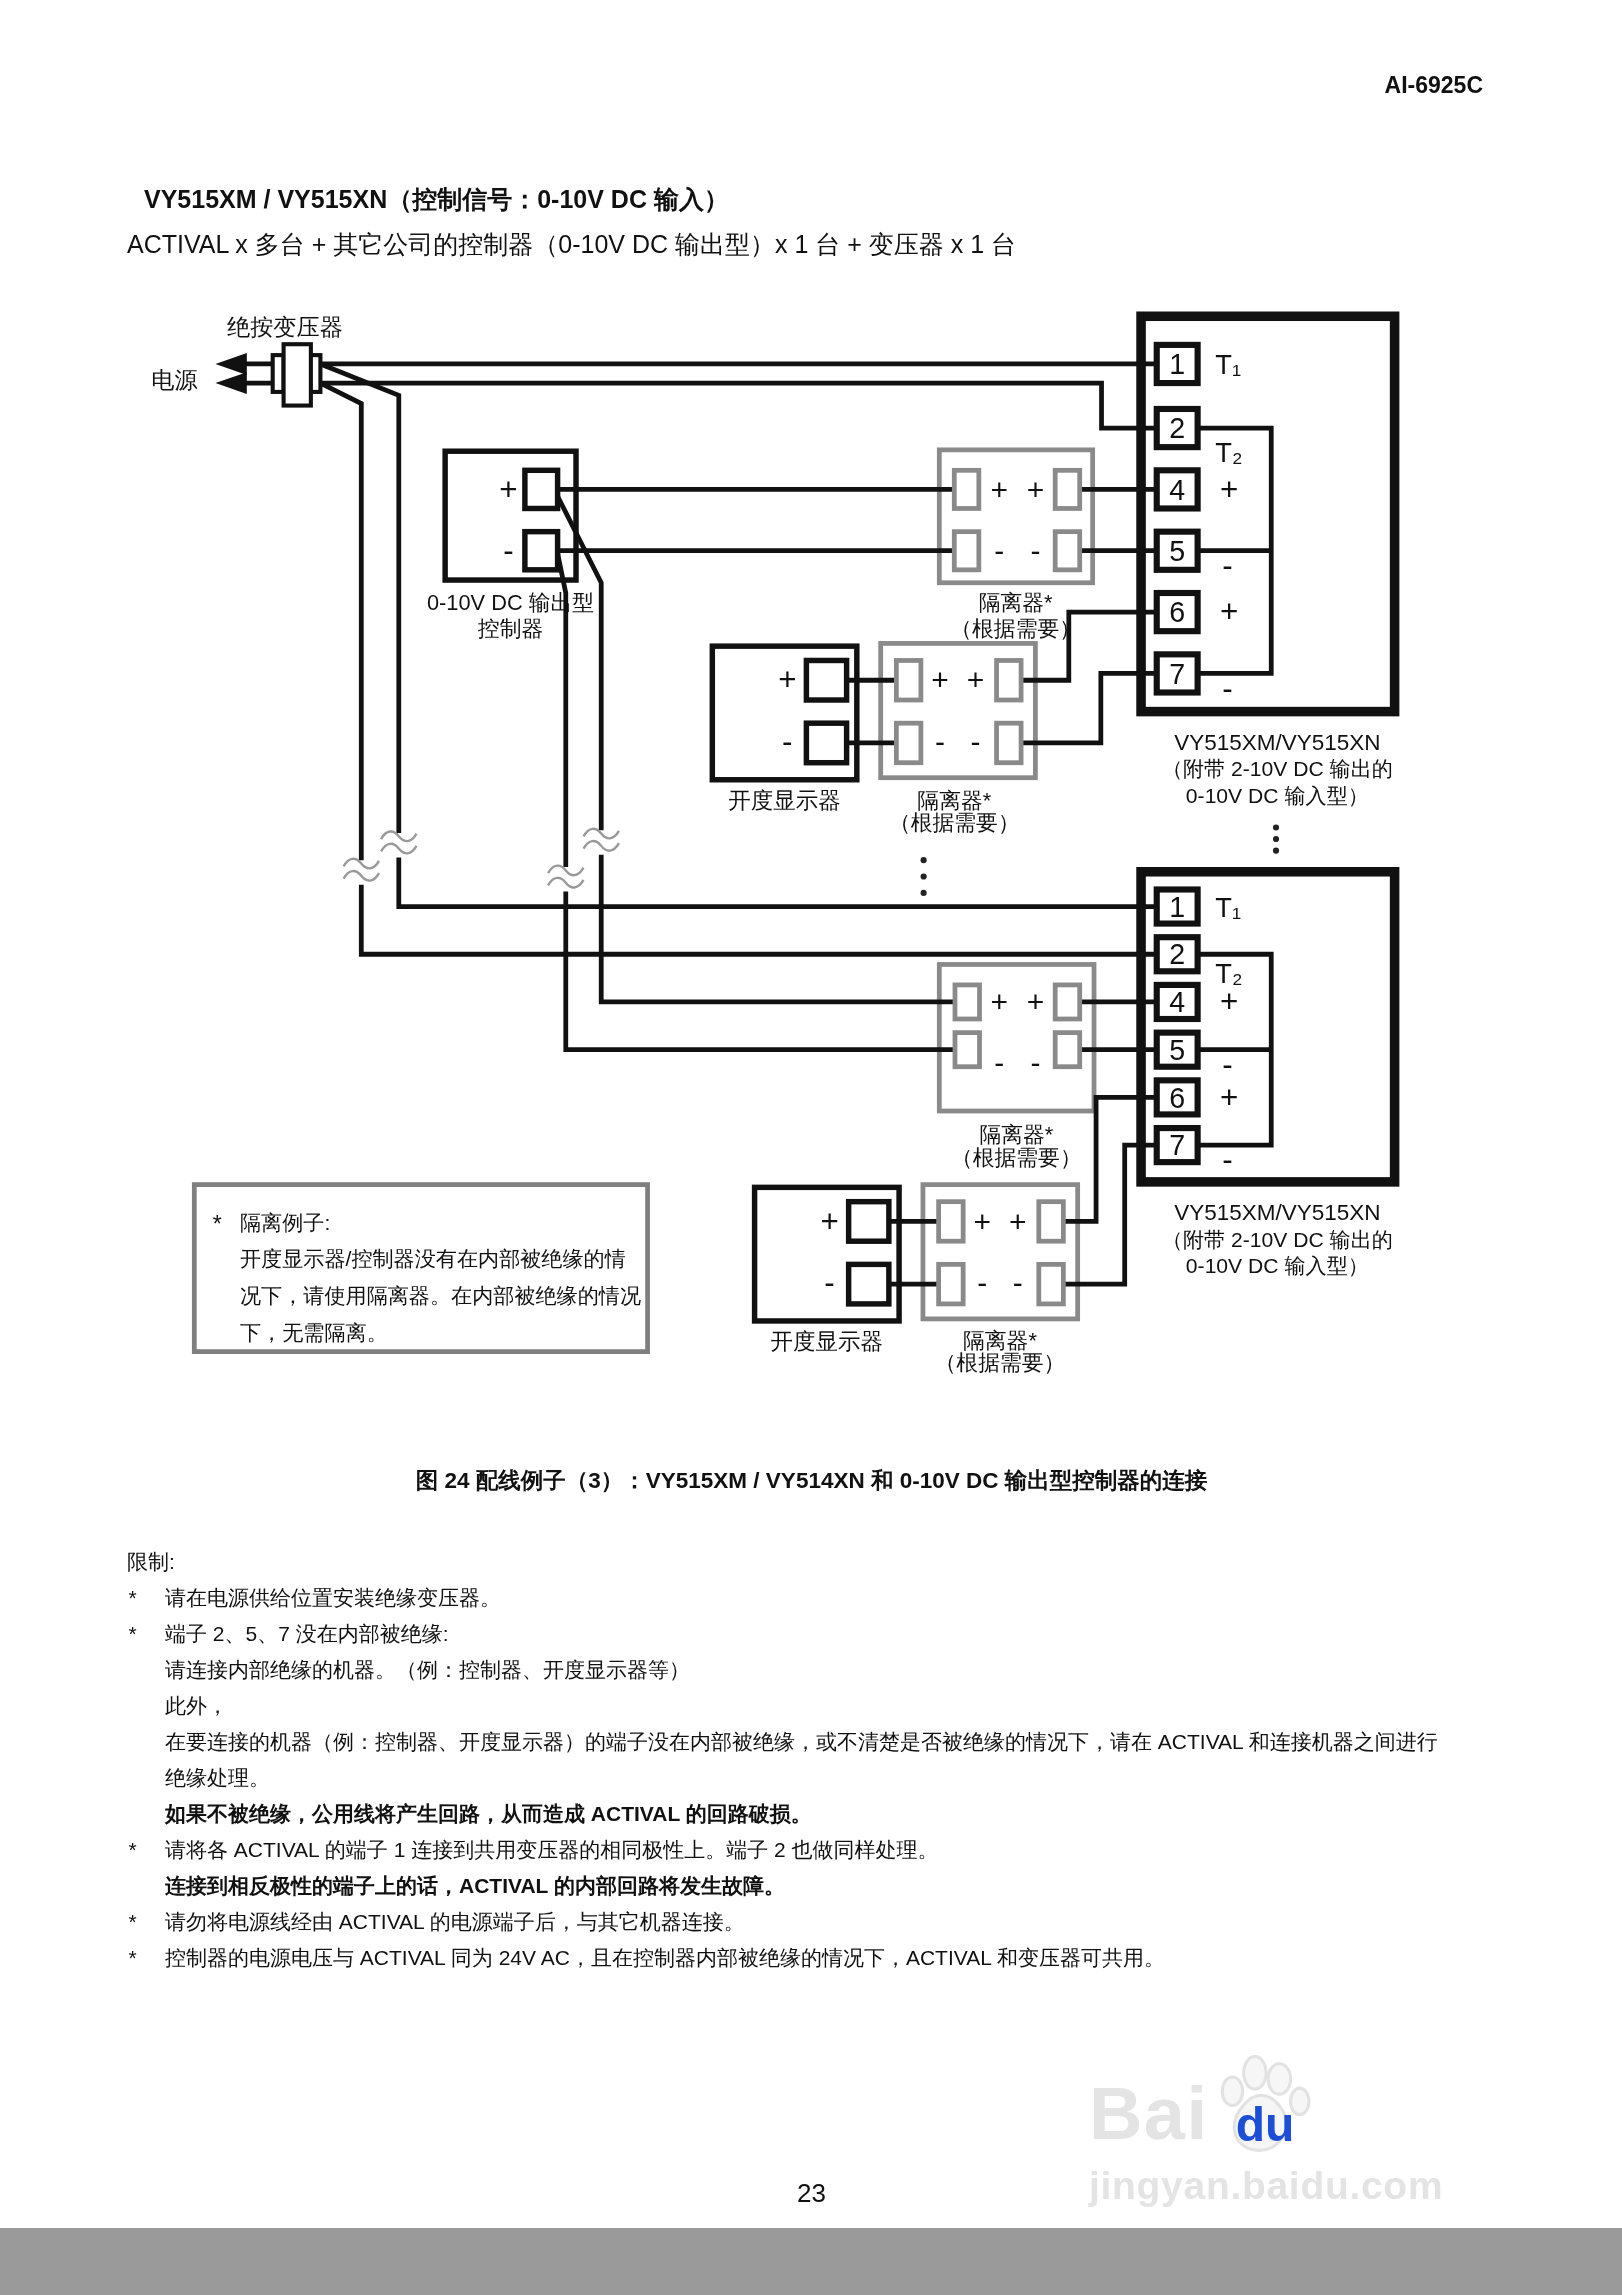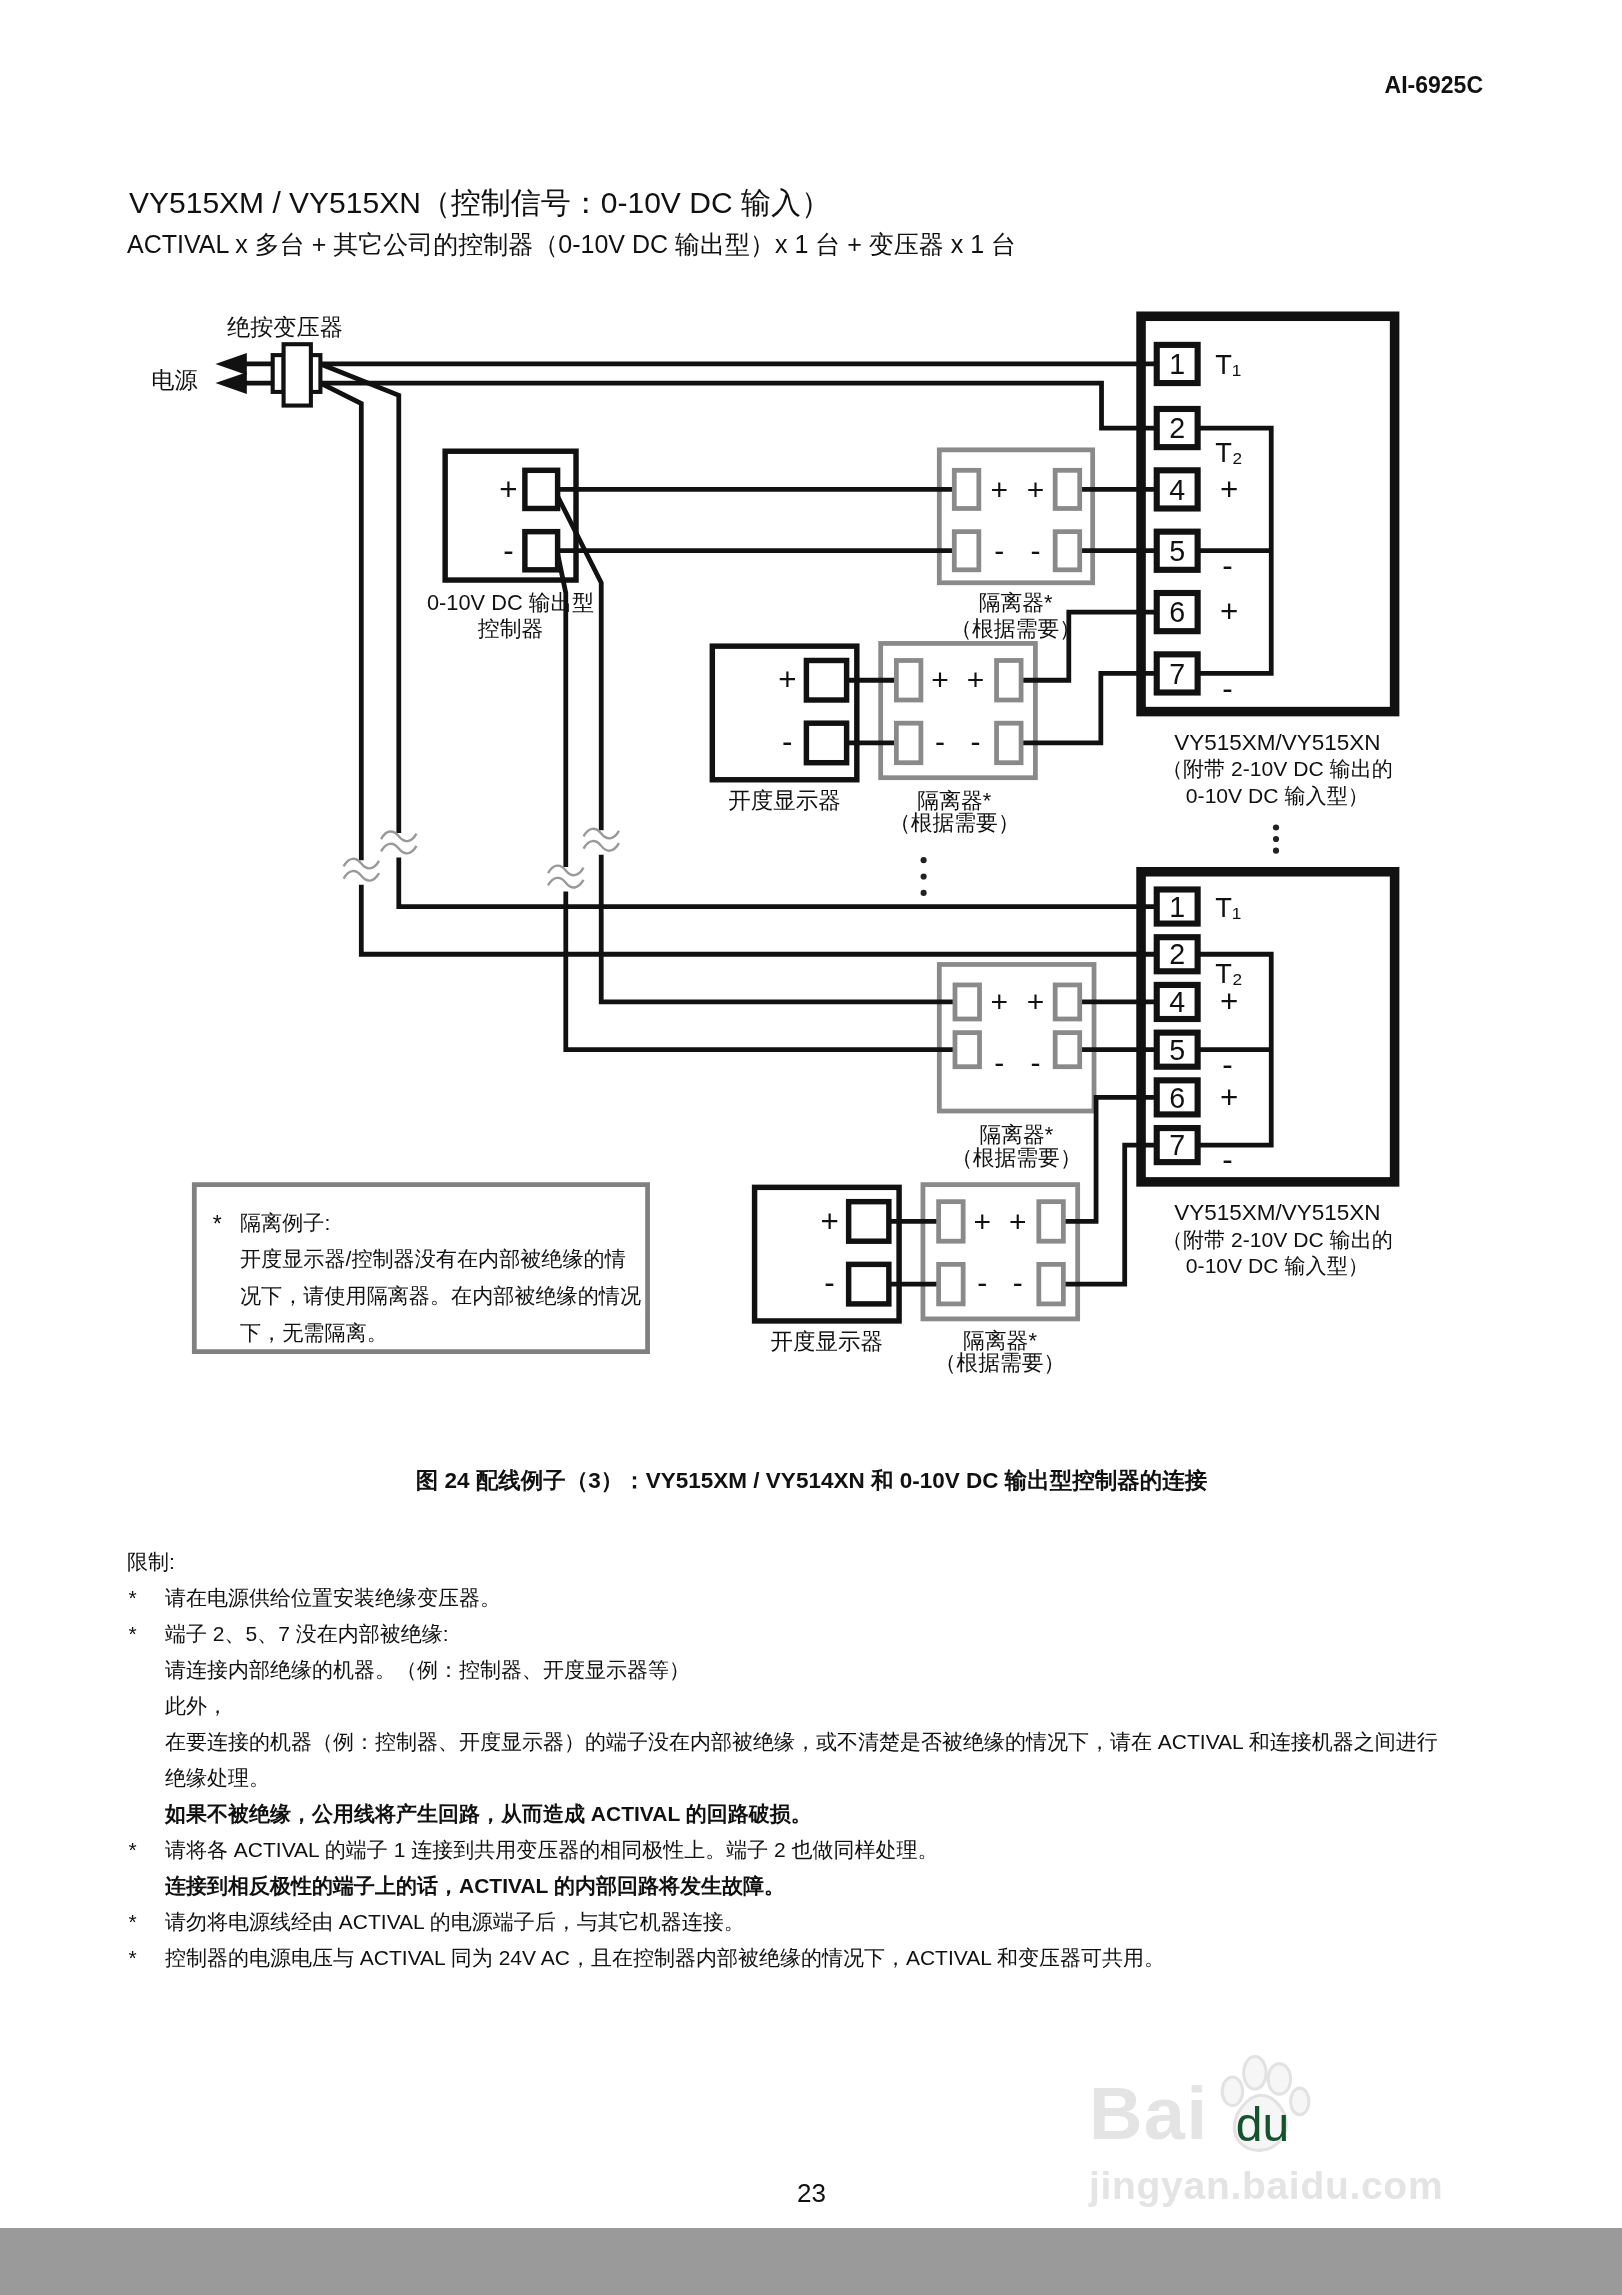--- a/index.html
+++ b/index.html
@@ -5,36 +5,36 @@
   html,body{margin:0;padding:0;background:#9a9a9a;}
   .page{
     position:relative;
     width:1623px;height:2228px;
     background:#ffffff;
     font-family:"Liberation Sans","DejaVu Sans",sans-serif;
     color:#111;
     overflow:hidden;
   }
   .doc-code{position:absolute;top:72px;right:140px;font-size:23px;font-weight:bold;}
-  .title1{position:absolute;left:129px;top:183px;font-size:30px;font-weight:normal;white-space:nowrap;}
+  .title1{position:absolute;left:144px;top:183px;font-size:25px;font-weight:bold;white-space:nowrap;}
   .title2{position:absolute;left:127px;top:228px;font-size:25px;white-space:nowrap;}
   .diagram-svg{position:absolute;left:0;top:0;}
   .caption{position:absolute;left:0;top:1465px;width:1623px;text-align:center;font-size:22.5px;font-weight:bold;white-space:nowrap;}
   .restrictions{position:absolute;left:127px;top:1544px;width:1424px;}
   .r-line{position:relative;height:36px;line-height:36px;font-size:21px;white-space:nowrap;padding-left:38px;}
   .r-line.heading{padding-left:0;}
   .r-line .b{position:absolute;left:1.4px;top:0;}
   .r-line.bold{font-weight:bold;}
   .page-number{position:absolute;left:0;top:2178px;width:1623px;text-align:center;font-size:26px;}
   .watermark{position:absolute;left:1089px;top:2047px;width:314px;color:#e4e4e4;}
   .wm-row1{display:flex;align-items:flex-end;height:109px;}
   .wm-bai{font-size:74px;font-weight:bold;letter-spacing:1.4px;}
   .wm-paw{position:relative;width:102px;height:108px;margin-left:1.4px;flex:0 0 auto;}
   .wm-paw svg{position:absolute;left:0;bottom:-4.1px;}
-  .wm-du{position:absolute;left:26px;bottom:4.1px;font-size:48px;font-weight:normal;color:#14532d;}
+  .wm-du{position:absolute;left:26px;bottom:4.1px;font-size:48px;font-weight:bold;color:#1d4ed8;}
   .wm-cn{font-size:65px;font-weight:bold;margin-left:2.7px;letter-spacing:2.7px;}
   .wm-url{font-size:39px;font-weight:bold;margin-top:8.2px;letter-spacing:0.7px;text-align:right;}
   svg text{font-family:"Liberation Sans","DejaVu Sans",sans-serif;fill:#111;}
 </style>
 </head>
 <body>
 
 <div class="page">
 
   <div class="doc-code">AI-6925C</div>

